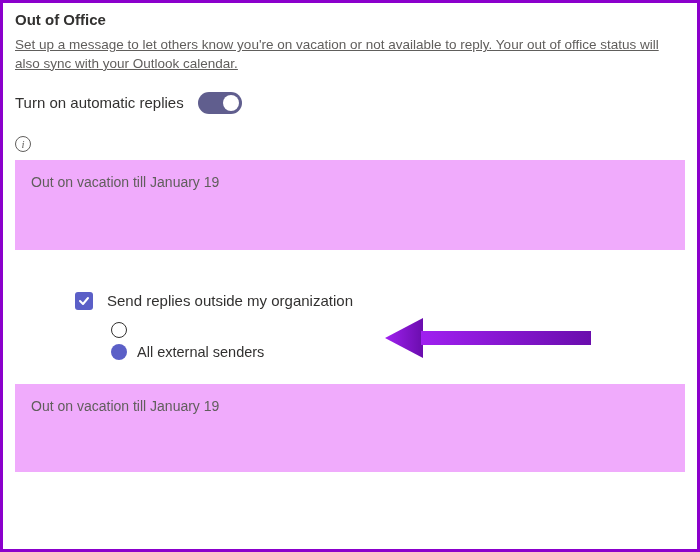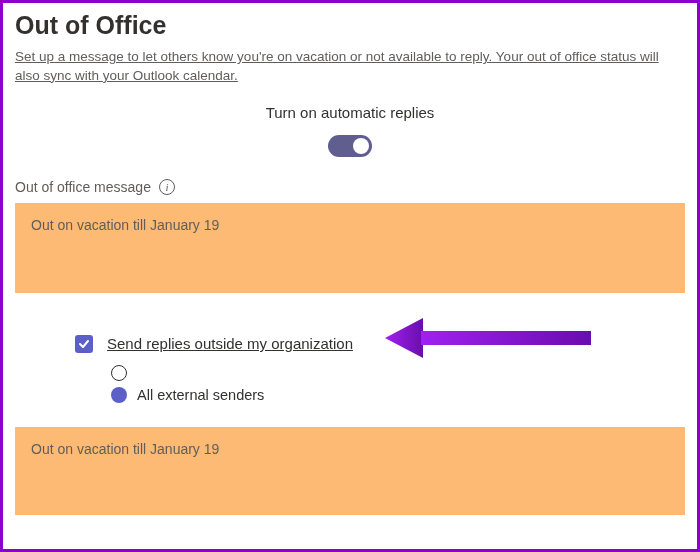--- a/index.html
+++ b/index.html
@@ -10,38 +10,37 @@
     body {
       font-family: 'Segoe UI', Tahoma, Geneva, Verdana, sans-serif;
       width: 700px;
       height: 552px;
       border: 3px solid #8b00cc;
       background: #fff;
       padding: 8px 12px;
       color: #323130;
     }
     .title {
-      font-size: 25px;
+      font-size: 15px;
       font-weight: 600;
       color: #323130;
       margin-bottom: 8px;
     }
     .description {
       font-size: 13.5px;
       color: #605e5c;
       line-height: 1.4;
       margin-bottom: 18px;
       text-decoration: underline;
     }
     .toggle-row {
       display: flex;
       align-items: center;
       gap: 14px;
       margin-bottom: 22px;
-      flex-direction: column;
     }
     .toggle-label {
       font-size: 15px;
       color: #323130;
     }
     .toggle {
       position: relative;
       width: 44px;
       height: 22px;
       background: #605e8e;
@@ -75,39 +74,38 @@
       display: flex;
       align-items: center;
       justify-content: center;
       font-size: 11px;
       font-style: italic;
       font-family: Georgia, serif;
       color: #605e5c;
       cursor: pointer;
     }
     .message-box {
-      background: #fdba74;
+      background: #f0abfc;
       padding: 14px 16px;
       min-height: 90px;
       font-size: 14px;
       color: #605e5c;
       margin-bottom: 6px;
     }
     .message-box-2 {
       min-height: 88px;
     }
     .checkbox-row {
       display: flex;
       align-items: center;
       gap: 14px;
       margin-top: 42px;
       margin-bottom: 12px;
       margin-left: 60px;
       position: relative;
-      text-decoration: underline;
     }
     .checkbox {
       width: 18px;
       height: 18px;
       background: #5b5fc7;
       border-radius: 3px;
       display: flex;
       align-items: center;
       justify-content: center;
       cursor: pointer;
@@ -164,21 +162,20 @@
 <div class="description">Set up a message to let others know you're on vacation or not available to reply. Your out of office status will also sync with your Outlook calendar.</div>
 
 <div class="toggle-row">
   <span class="toggle-label">Turn on automatic replies</span>
   <div class="toggle">
     <div class="toggle-knob"></div>
   </div>
 </div>
 
 <div class="section-label-row">
-  <span class="section-label">Out of office message</span>
   <div class="info-icon">i</div>
 </div>
 
 <div class="message-box">Out on vacation till January 19</div>
 
 <div class="checkbox-row">
   <div class="checkbox">
     <svg viewBox="0 0 12 12">
       <path d="M2 6 L5 9 L10 3" stroke="#fff" stroke-width="2" fill="none" stroke-linecap="round" stroke-linejoin="round"></path>
     </svg>

